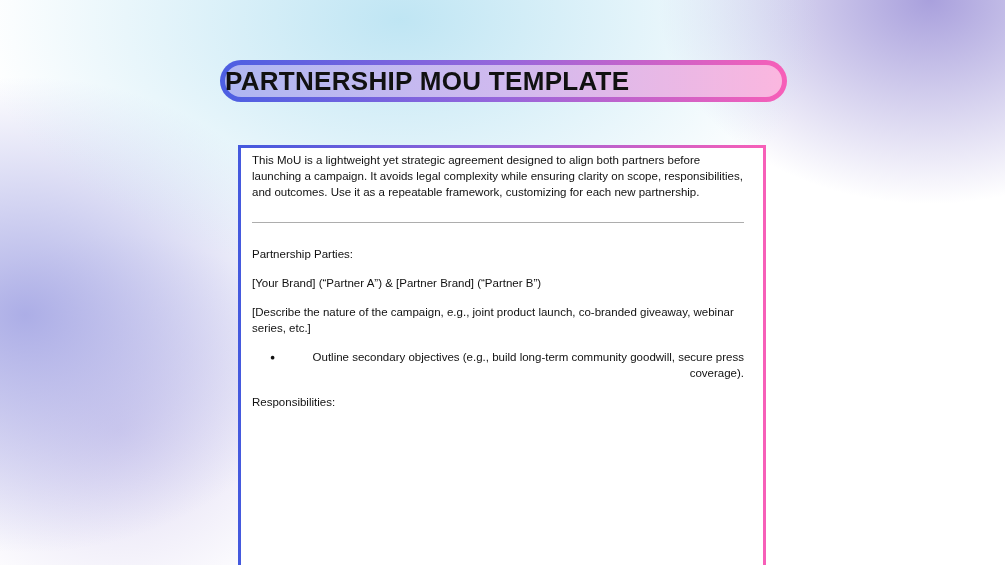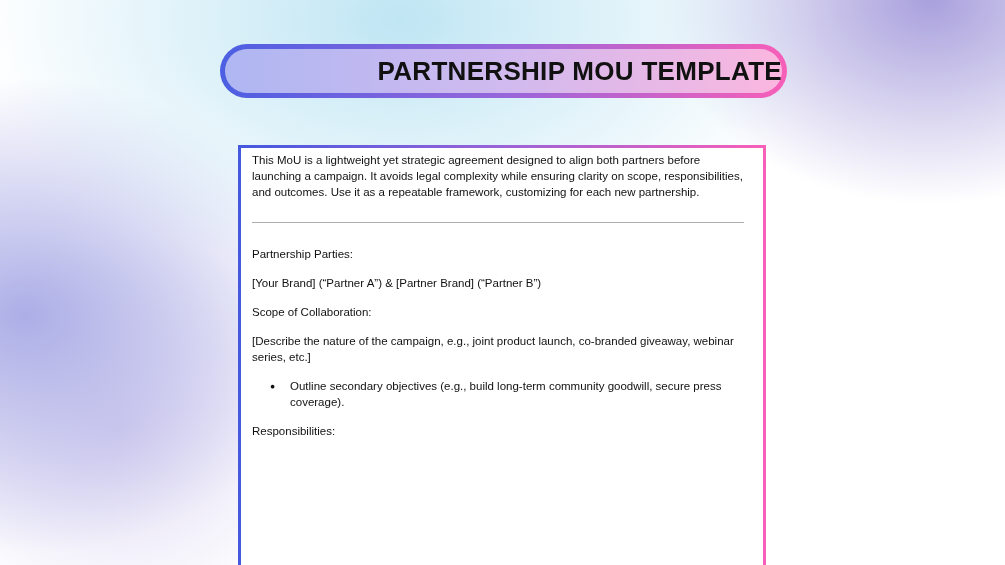--- a/index.html
+++ b/index.html
@@ -17,32 +17,32 @@
       radial-gradient(ellipse 430px 340px at 25px 315px,  rgba(164,166,228,0.90) 0%, rgba(164,166,228,0) 70%),
       radial-gradient(ellipse 300px 280px at 120px 430px, rgba(196,186,232,0.55) 0%, rgba(196,186,232,0) 70%),
       radial-gradient(ellipse 400px 300px at 930px 0px,   rgba(157,147,216,0.88) 0%, rgba(157,147,216,0) 68%),
       #ffffff;
   }
 
   
   .title-pill {
     position: absolute;
     left: 220px;
-    top: 44px;
+    top: 60px;
     width: 567px;
-    height: 54px;
+    height: 42px;
     box-sizing: border-box;
     border: 5px solid transparent;
     border-radius: 27px;
     background:
       linear-gradient(rgba(255,255,255,0.55), rgba(255,255,255,0.55)) padding-box,
       linear-gradient(90deg, #4C5FE2 0%, #9766DB 50%, #F75FB8 100%) border-box;
     display: flex;
     align-items: center;
-    justify-content: flex-end;
+    justify-content: flex-start;
   }
   .title-pill h1 {
     margin: 0;
     font-size: 26px;
     font-weight: 700;
     letter-spacing: 0.3px;
     color: #111111;
     white-space: nowrap;
   }
 
@@ -93,20 +93,21 @@
     padding: 0 0 0 38px;
   }
   .card li {
     position: relative;
     font-size: 11.5px;
     line-height: 16px;
     margin: 0 0 16px 0;
   }
   .card li:last-child {
     margin-bottom: 4px;
+    text-align: right;
   }
   .card li::before {
     content: "\25CF";
     position: absolute;
     left: -20px;
     top: 0;
     font-size: 8.5px;
     line-height: 16px;
     color: #111111;
   }
@@ -121,21 +122,20 @@
 <div class="card">
 
   <p class="intro">This MoU is a lightweight yet strategic agreement designed to align both partners before launching a campaign. It avoids legal complexity while ensuring clarity on scope, responsibilities, and outcomes. Use it as a repeatable framework, customizing for each new partnership.</p>
 
   <hr class="divider">
 
 
   <p class="sec-heading"><strong>Partnership Parties</strong><span>:</span></p>
   <p class="body">[Your Brand] (“Partner A”) &amp; [Partner Brand] (“Partner B”)</p>
 
-  <p class="sec-heading"><strong>Scope of Collaboration</strong><span>:</span></p>
   <p class="body">[Describe the nature of the campaign, e.g., joint product launch, co-branded giveaway, webinar series, etc.]</p>
 
   <ul>
     <li><span>Outline secondary objectives (e.g., build long-term community goodwill, secure press coverage).</span></li>
   </ul>
 
   <p class="sec-heading"><strong>Responsibilities</strong><span>:</span></p>
 
 </div>
 

